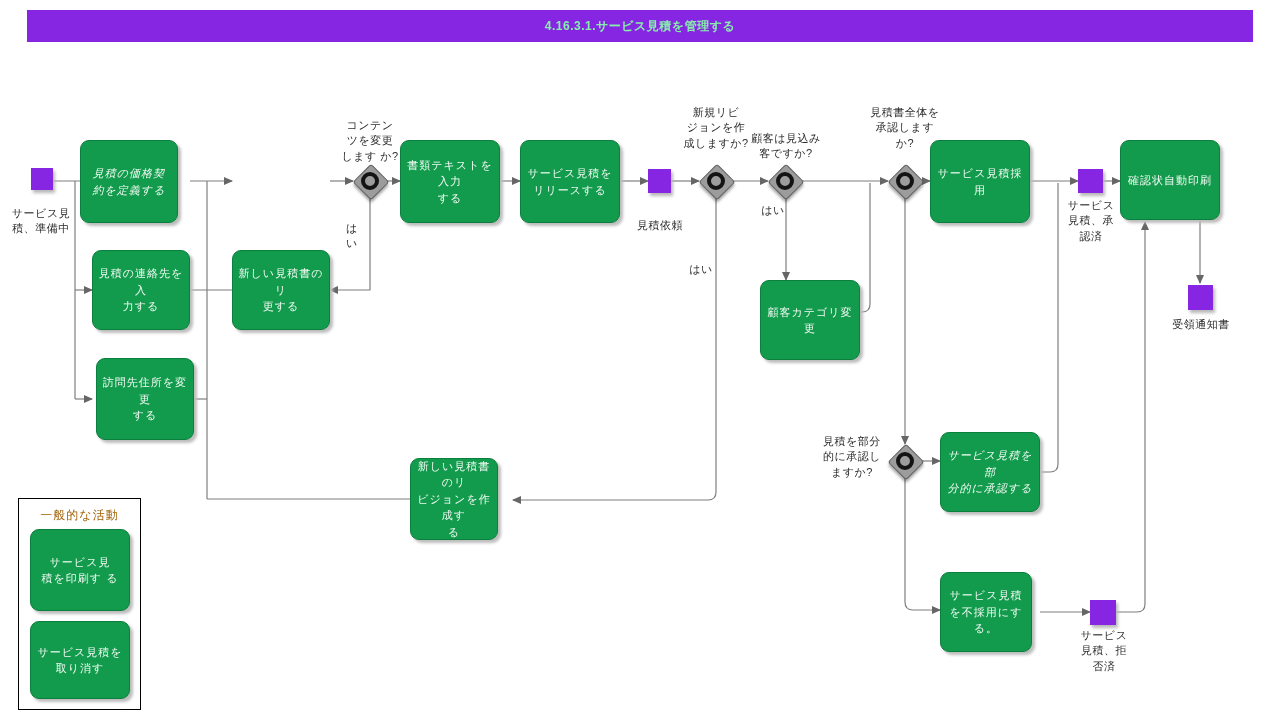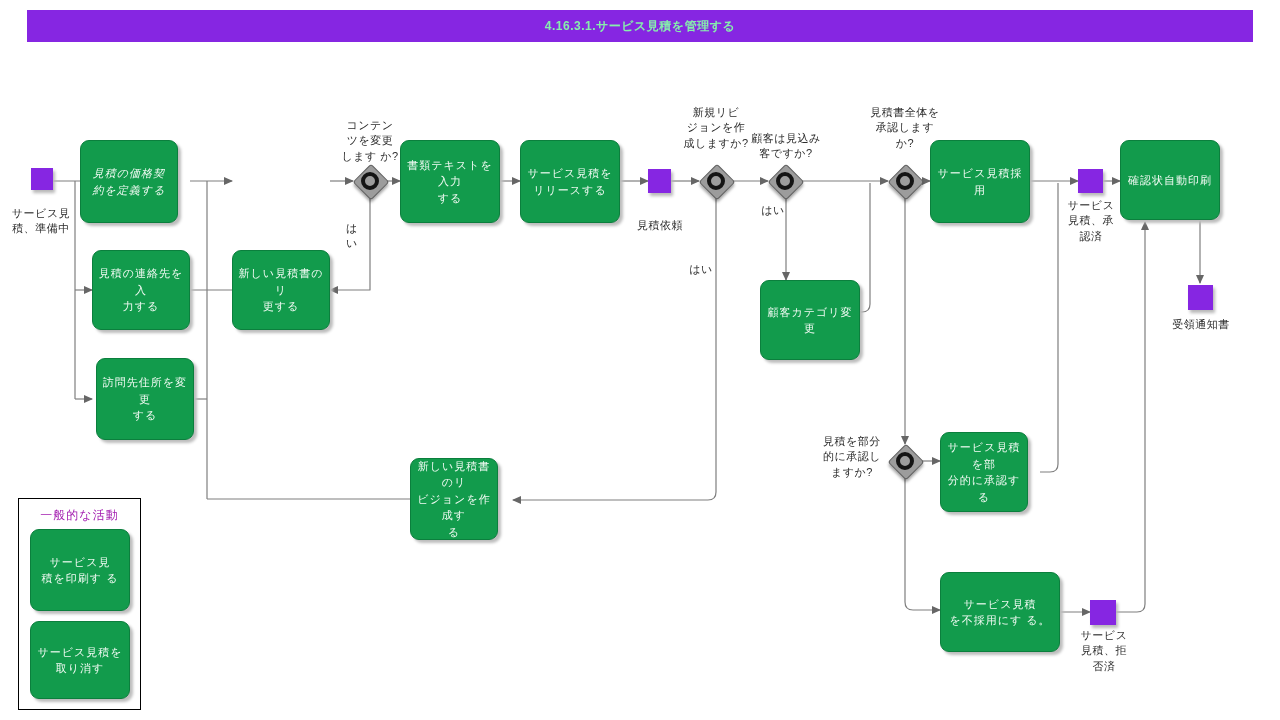--- a/index.html
+++ b/index.html
@@ -36,21 +36,21 @@
   .lbl {
     position:absolute; font-size:11px; color:#2b2b2b; white-space:pre-line;
     text-align:center; line-height:1.4; letter-spacing:0.5px;
   }
   .legend {
     position:absolute; left:18px; top:498px; width:123px; height:212px;
     border:1.5px solid #000000; box-sizing:border-box; background:#ffffff;
   }
   .legend .legend-title {
     position:absolute; left:0; top:8px; width:100%; text-align:center;
-    font-size:12px; color:#a21caf; letter-spacing:1px;
+    font-size:12px; color:#a16207; letter-spacing:1px;
   }
   .legend .task { letter-spacing:1px; }
 </style>
 </head>
 <body>
 
 <div id="canvas">
 
   <div class="titlebar">
     <span>4.16.3.1.サービス見積を管理する</span>
@@ -189,25 +189,25 @@
     </div>
   <div class="task" style="left:760px;top:280px;width:100px;height:80px;">
       <span>顧客カテゴリ変更</span>
     </div>
   <div class="task" style="left:930px;top:140px;width:100px;height:83px;">
       <span>サービス見積採 用</span>
     </div>
   <div class="task" style="left:1120px;top:140px;width:100px;height:80px;">
       <span>確認状自動印刷</span>
     </div>
-  <div class="task" style="left:940px;top:432px;width:88px;height:80px;">
+  <div class="task" style="left:940px;top:432px;width:100px;height:80px;font-style:italic;">
       <span>サービス見積を部
 分的に承認する</span>
     </div>
-  <div class="task" style="left:940px;top:572px;width:120px;height:80px;">
+  <div class="task" style="left:940px;top:572px;width:92px;height:80px;">
       <span>サービス見積
 を不採用にす る。</span>
     </div>
   <div class="task" style="left:410px;top:458px;width:88px;height:82px;">
       <span>新しい見積書のリ
 ビジョンを作成す
 る</span>
     </div>
 
   <div class="legend">

